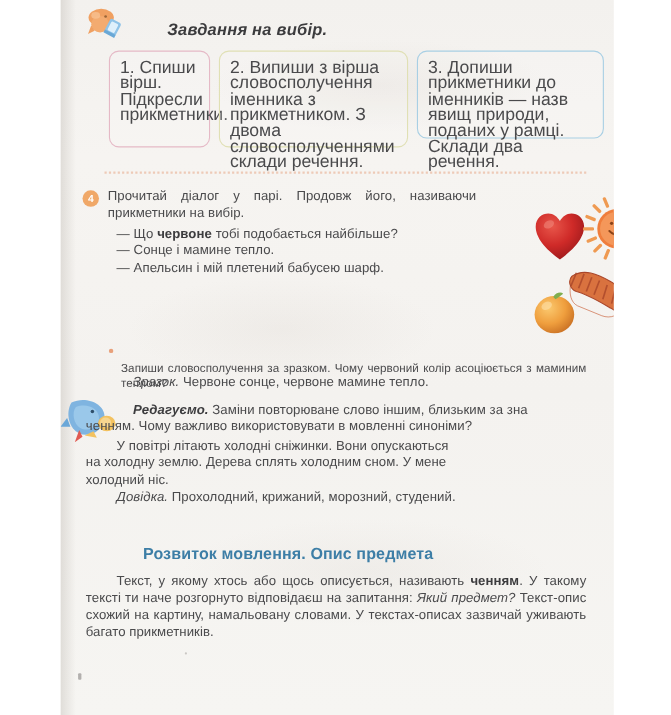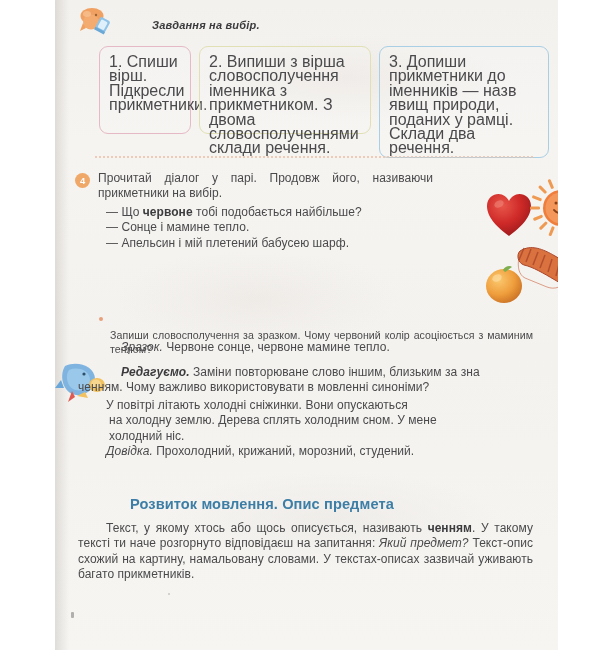--- a/index.html
+++ b/index.html
@@ -49,42 +49,42 @@
 
   
   .hdr{
     position:absolute;left:22px;top:5px;width:460px;height:34px;
   }
   .mascot-pencil{
     position:absolute;left:0px;top:0px;width:38px;height:36px;
   }
   .choice-title{
     position:absolute;left:75px;top:14px;
-    font-size:11px;font-weight:bold;font-style:italic;
+    font-size:15px;font-weight:bold;font-style:italic;
     color:#3b3b3d;letter-spacing:.2px;
   }
 
   
   .boxes{
     position:absolute;left:44px;top:46px;width:450px;height:90px;
   }
   .box{
     position:absolute;top:0;
     border:1.4px solid #ccc;
     border-radius:9px;
     box-sizing:border-box;
     padding:8px 7px 6px 9px;
     font-size:16px;
     line-height:14.4px;
     color:#4a4a4c;
     background:rgba(255,255,255,0.13);
   }
   #box1{left:0;   width:92px;  height:88px; border-color:#e5b9c6;}
   #box2{left:100px;width:172px;height:88px; border-color:#e0e0b4;}
-  #box3{left:280px;width:170px;height:112px; border-color:#a8cfe4;}
+  #box3{left:280px;width:170px;height:80px; border-color:#a8cfe4;}
 
   
   .divider{
     position:absolute;left:40px;top:156px;width:438px;height:2px;
     border-top:2px dotted #edc3ad;
     opacity:.85;
   }
 
   
   .ex4-num{
@@ -121,21 +121,21 @@
   }
   .redag{
     position:absolute;left:66px;top:365px;width:412px;
   }
   .redag .lead{margin:0;}
   .redag .lead2{margin:0;position:absolute;left:-43px;top:15.3px;width:455px;}
   .snow{
     position:absolute;left:23px;top:398px;width:455px;
   }
   .snow p{margin:0;text-indent:28px;}
-  .snow p.cont{text-indent:0;margin-left:31px;}
+  .snow p.cont{text-indent:0;}
   .dovidka{
     position:absolute;left:23px;top:444px;width:455px;text-indent:28px;
   }
 
   
   .sec-head{
     position:absolute;left:75px;top:496px;
     font-size:14.6px;font-weight:bold;color:#3d7ea6;
     letter-spacing:.1px;
   }

